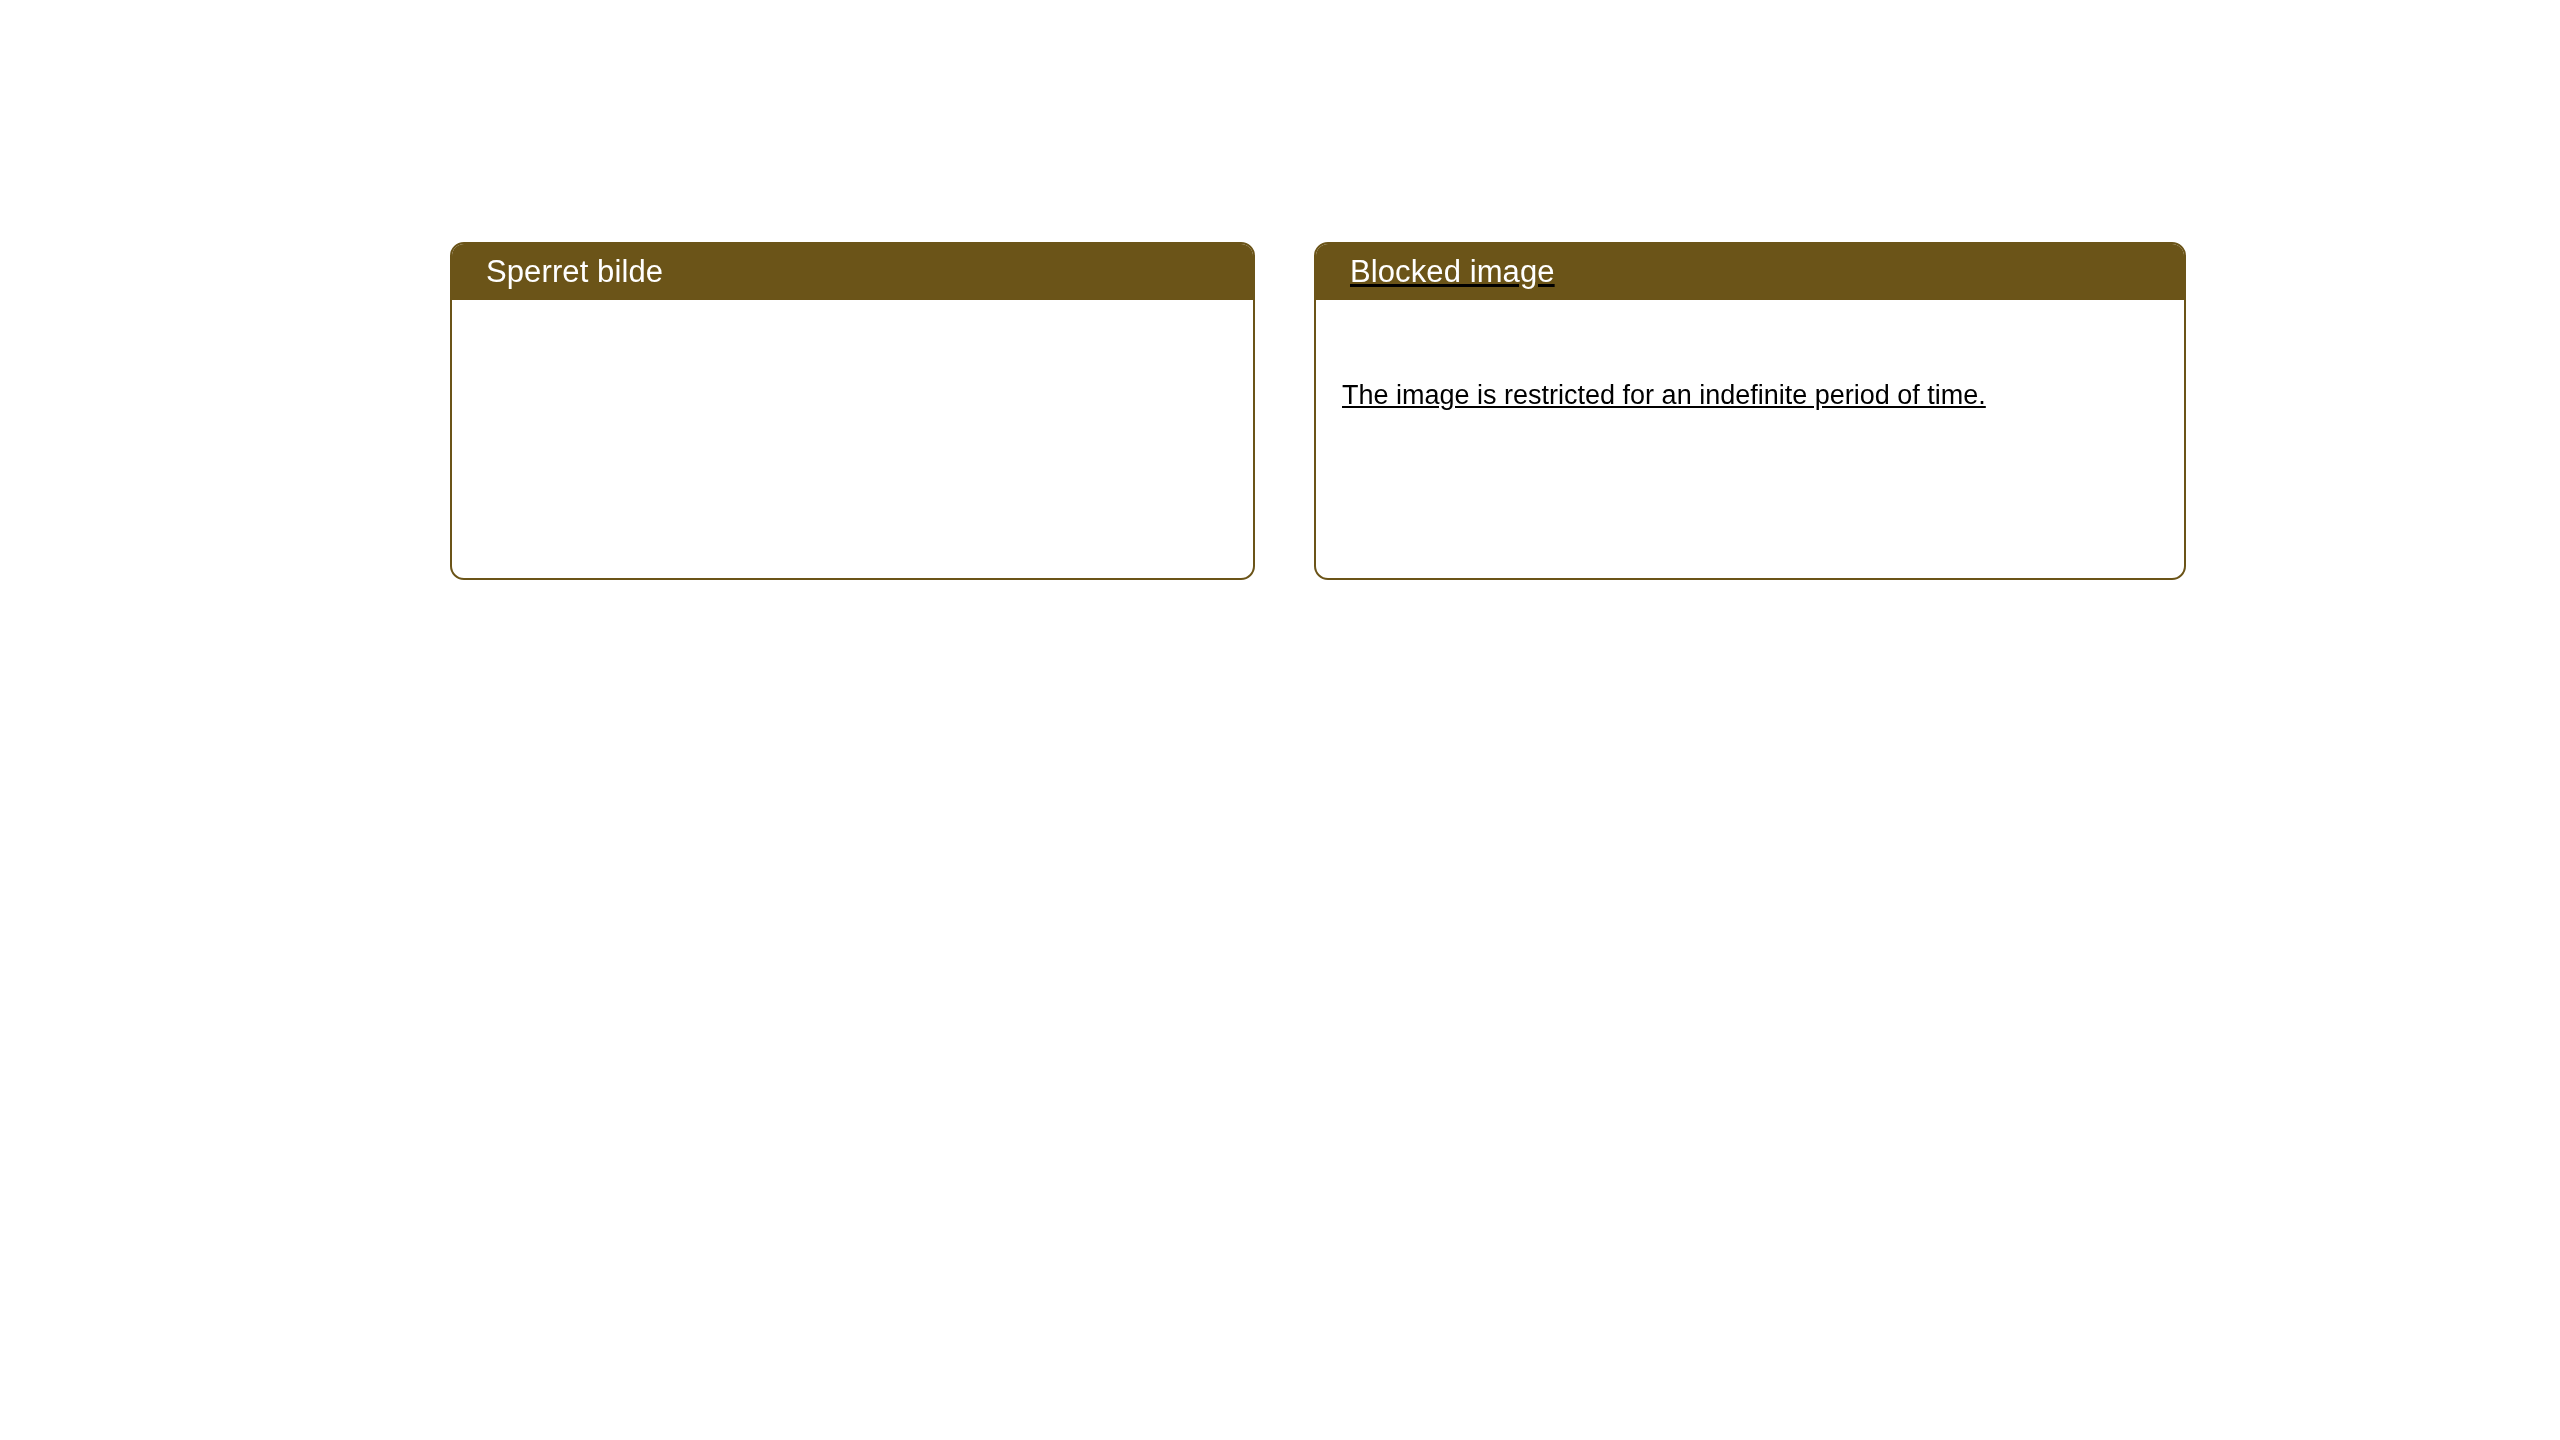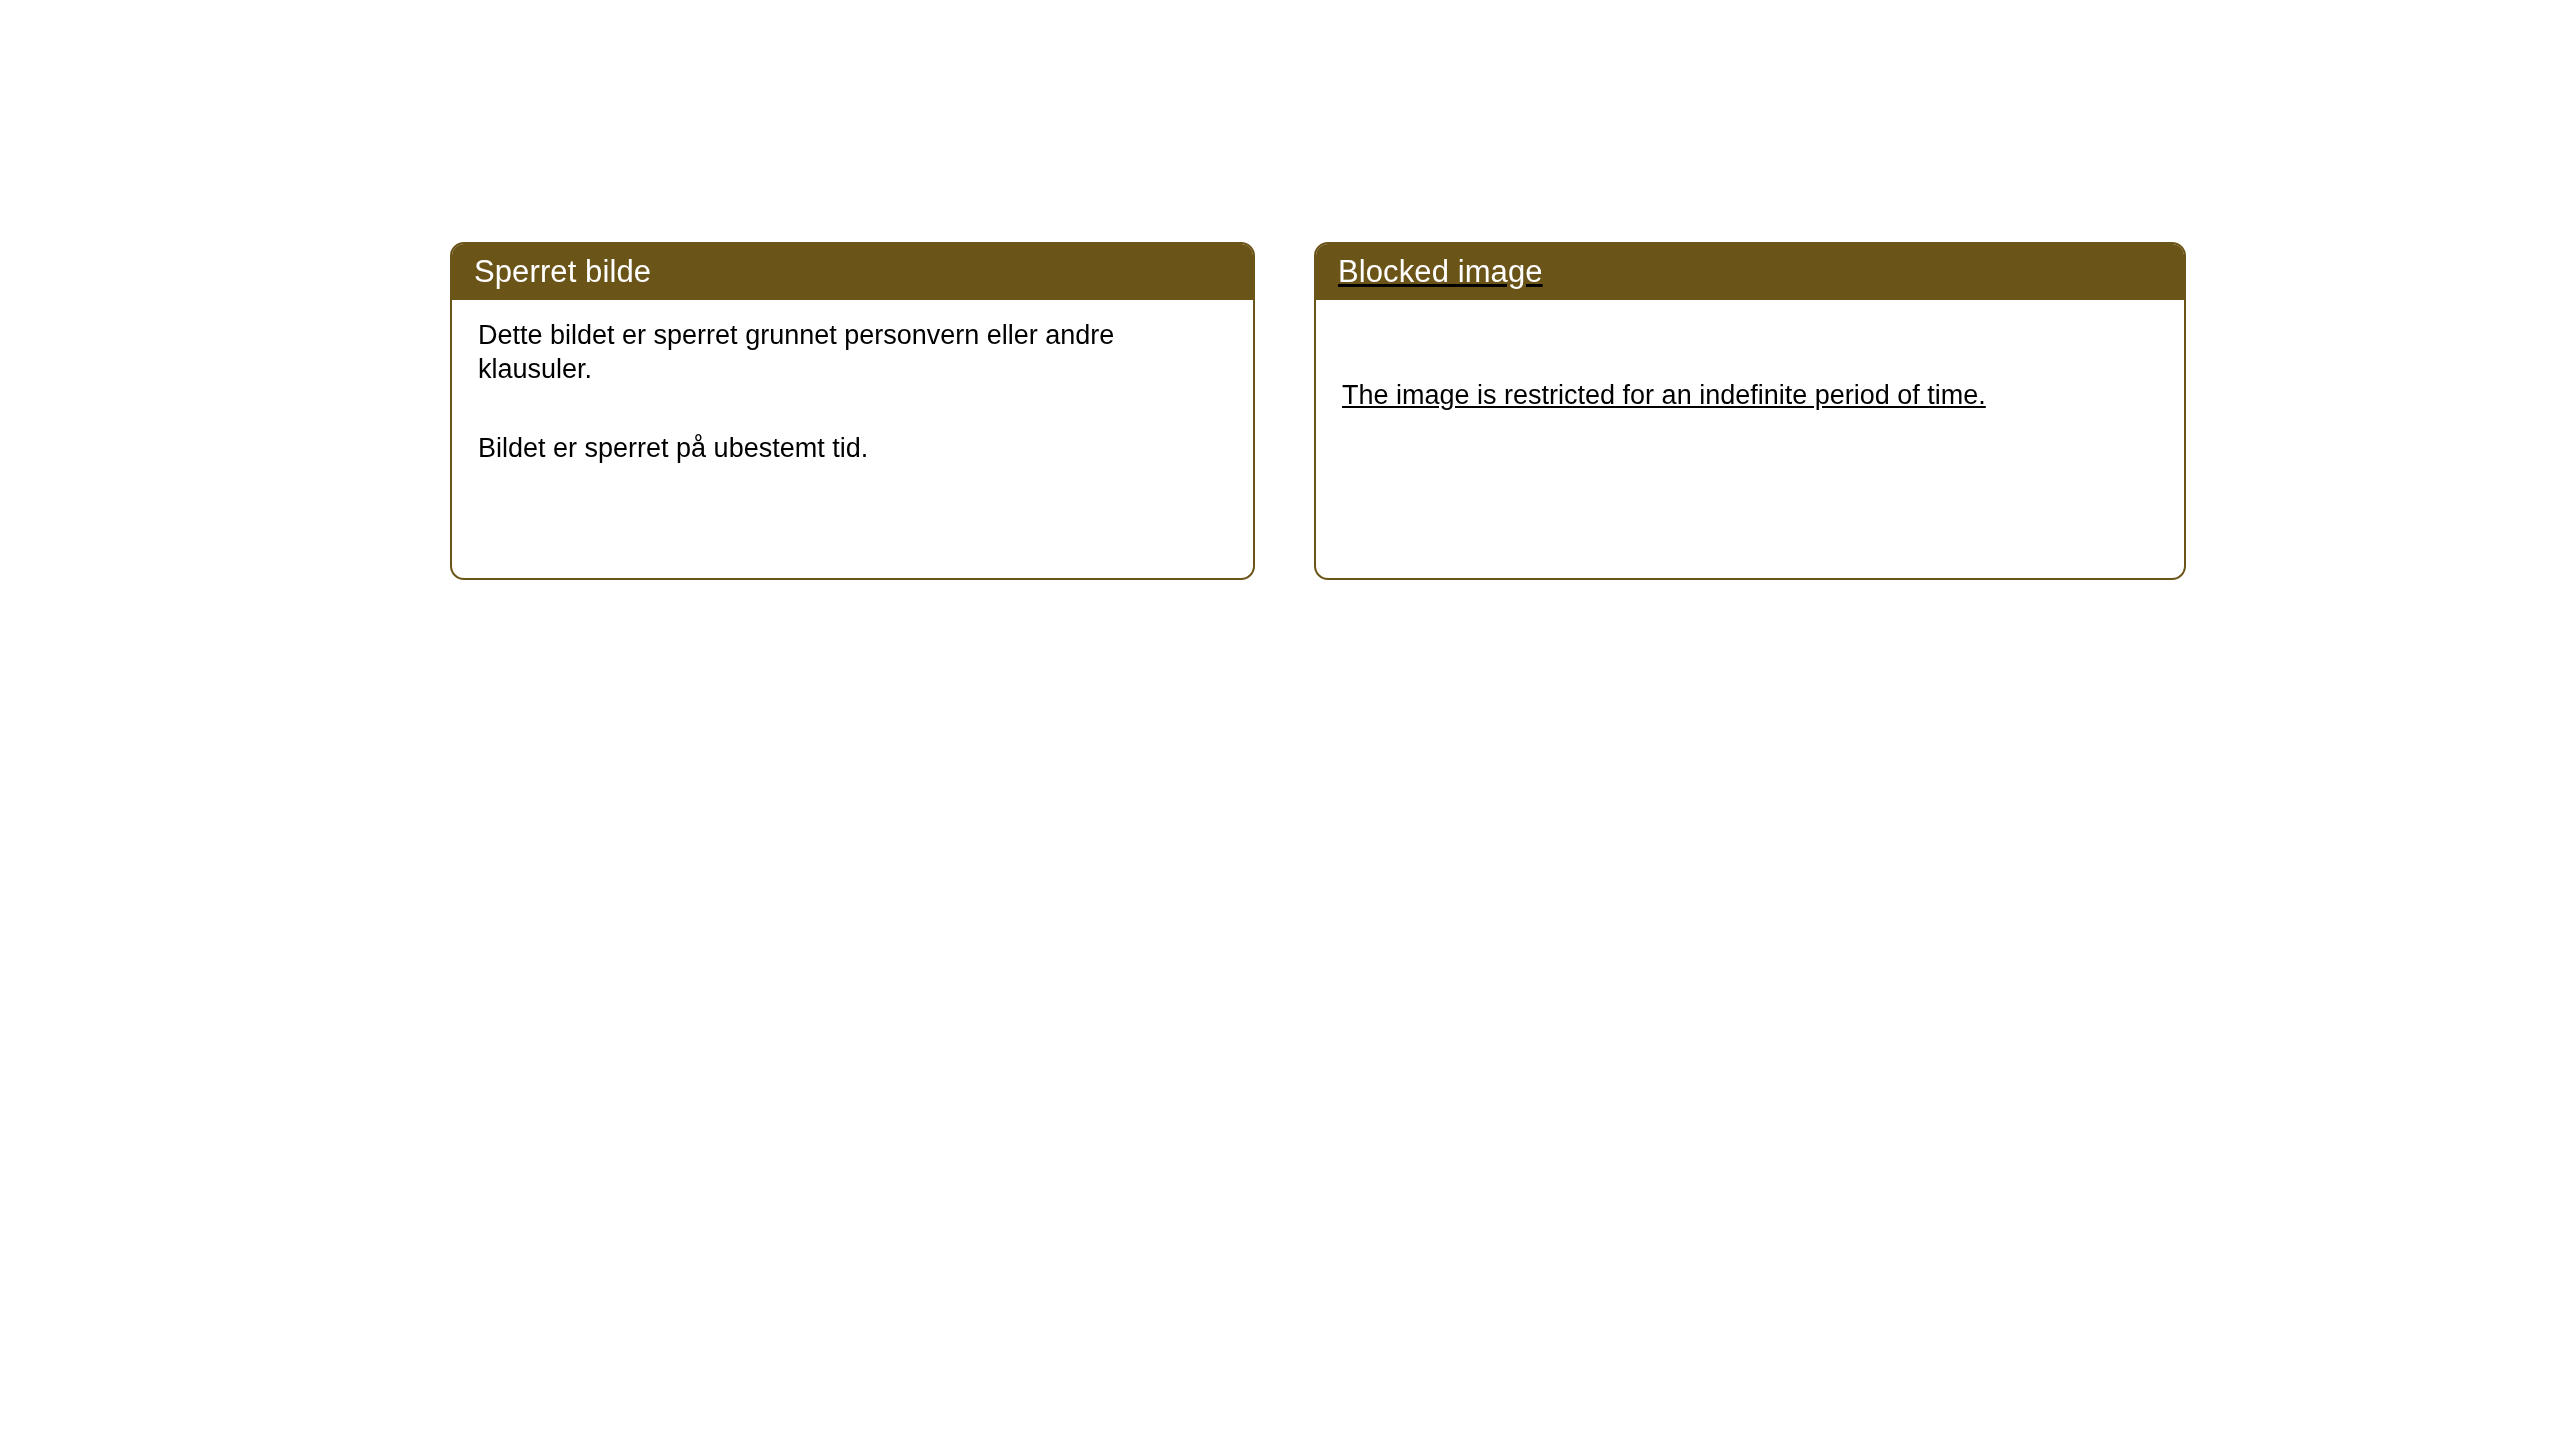--- a/index.html
+++ b/index.html
@@ -44,21 +44,21 @@
     text-decoration: underline;
   }
 
   .card-header {
     box-sizing: border-box;
     width: 100%;
     height: 58px;
     background: #6b5418;
     display: flex;
     align-items: center;
-    padding: 0 0 0 24px;
+    padding: 0 0 0 36px;
     margin: -2px 0 0 -2px;
     width: calc(100% + 4px);
   }
 
   .card-title {
     color: #ffffff;
     font-size: 31px;
     font-weight: 400;
     line-height: 1;
     letter-spacing: 0.1px;
@@ -89,24 +89,20 @@
 </style>
 </head>
 <body>
 
 <div id="stage">
 
   <div class="notice-card left">
     <div class="card-header">
       <span class="card-title">Sperret bilde</span>
     </div>
-    <div class="card-body">
-      <p class="body-paragraph first">Dette bildet er sperret grunnet personvern eller andre klausuler.</p>
-      <p class="body-paragraph second">Bildet er sperret på ubestemt tid.</p>
-    </div>
   </div>
 
   <div class="notice-card right">
     <div class="card-header">
       <span class="card-title">Blocked image</span>
     </div>
     <div class="card-body">
       <p class="body-paragraph second">The image is restricted for an indefinite period of time.</p>
     </div>
   </div>

